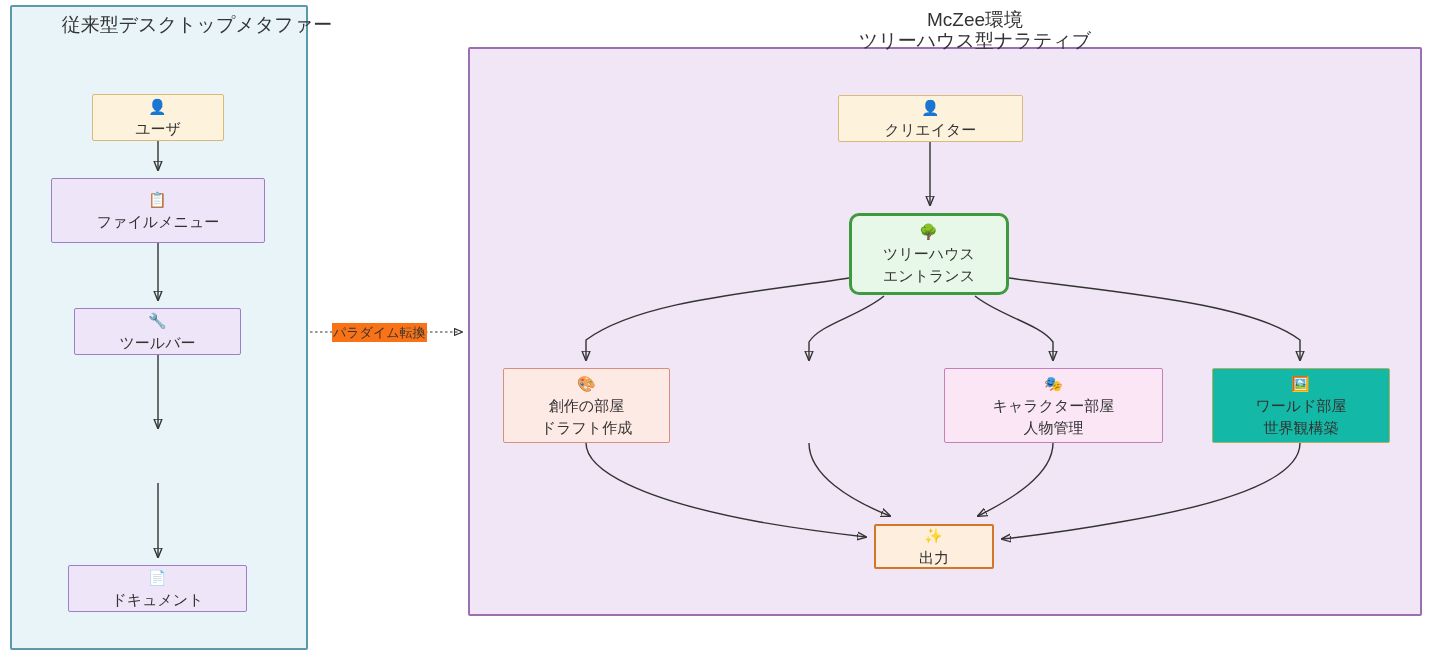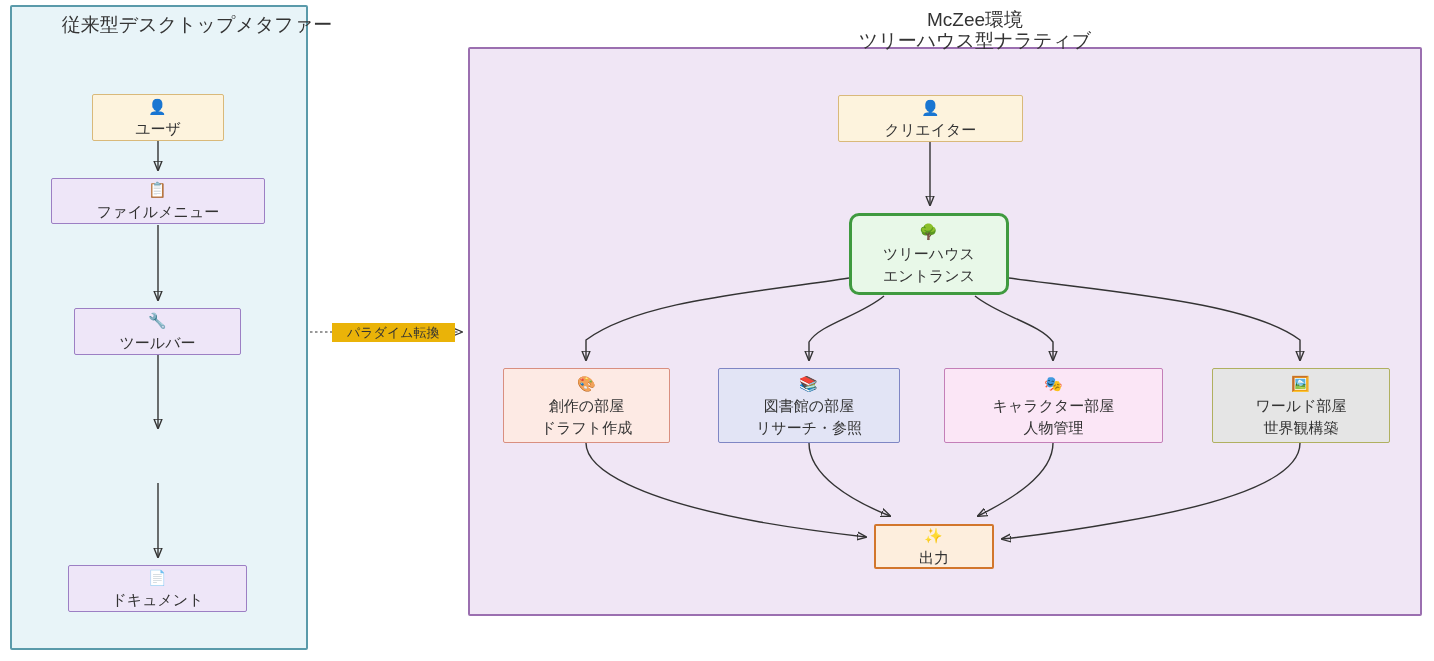--- a/index.html
+++ b/index.html
@@ -38,26 +38,26 @@
   }
   .node .lbl{display:block;}
   .em{font-size:15px;}
 
   .n-actor{background:#fdf3dd;border:1px solid #d9b97a;}
   .n-lav{background:#eee6f8;border:1px solid #9c7fc4;}
   .n-tree{background:#e8f8e8;border:3px solid #3f9a3f;border-radius:10px;}
   .n-create{background:#fdeae4;border:1px solid #d98f80;}
   .n-lib{background:#e2e4f5;border:1px solid #7f86c4;}
   .n-char{background:#fbe6f6;border:1px solid #c47fb8;}
-  .n-world{background:#e5e5e5;border:1px solid #b0b060;text-align:center;}
+  .n-world{background:#14b8a6;border:1px solid #b0b060;text-align:center;}
   .n-out{background:#fdeedd;border:2px solid #d2762c;}
 
   
   #n-user{left:92px;top:48px;width:132px;height:47px;margin-top:46px;}
-  #n-filemenu{left:51px;top:178px;width:214px;height:46px;}
+  #n-filemenu{left:51px;top:178px;width:214px;height:65px;}
   #n-toolbar{left:74px;top:308px;width:167px;height:47px;}
   #n-folder{left:42px;top:436px;width:231px;height:47px;}
   #n-doc{left:68px;top:565px;width:179px;height:47px;}
 
   
   #n-creator{left:838px;top:95px;width:185px;height:47px;}
   #n-treehouse{left:849px;top:213px;width:160px;height:82px;}
   #n-room-create{left:503px;top:368px;width:167px;height:75px;}
   #n-room-lib{left:718px;top:368px;width:182px;height:75px;}
   #n-room-char{left:944px;top:368px;width:219px;height:75px;}
@@ -65,22 +65,22 @@
   #n-output{left:874px;top:524px;width:120px;height:45px;}
 
   
   #edges{position:absolute;left:0;top:0;width:1434px;height:661px;z-index:2;}
   #edges path{fill:none;stroke:#333333;stroke-width:1.4px;}
   #edges path.dotted{stroke-dasharray:2.5 2.5;stroke-width:1.2px;}
 
   
   #edge-label{
     position:absolute;left:332px;top:323px;
-    background:#eab308;color:#333;font-size:13px;line-height:17px;
-    padding:1px 15px;z-index:6;white-space:nowrap;
+    background:#f97316;color:#333;font-size:13px;line-height:17px;
+    padding:1px 1px;z-index:6;white-space:nowrap;
   }
 </style>
 </head>
 <body>
 
 <div id="stage">
 
   <div class="subgraph" id="sg-legacy"></div>
   <div class="sg-title" id="sg-legacy-title" style="left:10px;width:298px;">従来型デスクトップメタファー</div>
 
@@ -148,25 +148,20 @@
     <span>ツリーハウス
 エントランス</span></span>
   </div>
 
   <div class="node n-create" id="n-room-create">
     <span class="lbl"><span class="em">🎨</span>
     <span>創作の部屋
 ドラフト作成</span></span>
   </div>
 
-  <div class="node n-lib" id="n-room-lib">
-    <span class="lbl"><span class="em">📚</span>
-    <span>図書館の部屋
-リサーチ・参照</span></span>
-  </div>
 
   <div class="node n-char" id="n-room-char">
     <span class="lbl"><span class="em">🎭</span>
     <span>キャラクター部屋
 人物管理</span></span>
   </div>
 
   <div class="node n-world" id="n-room-world">
     <span class="lbl"><span class="em">🖼️</span>
     <span>ワールド部屋

